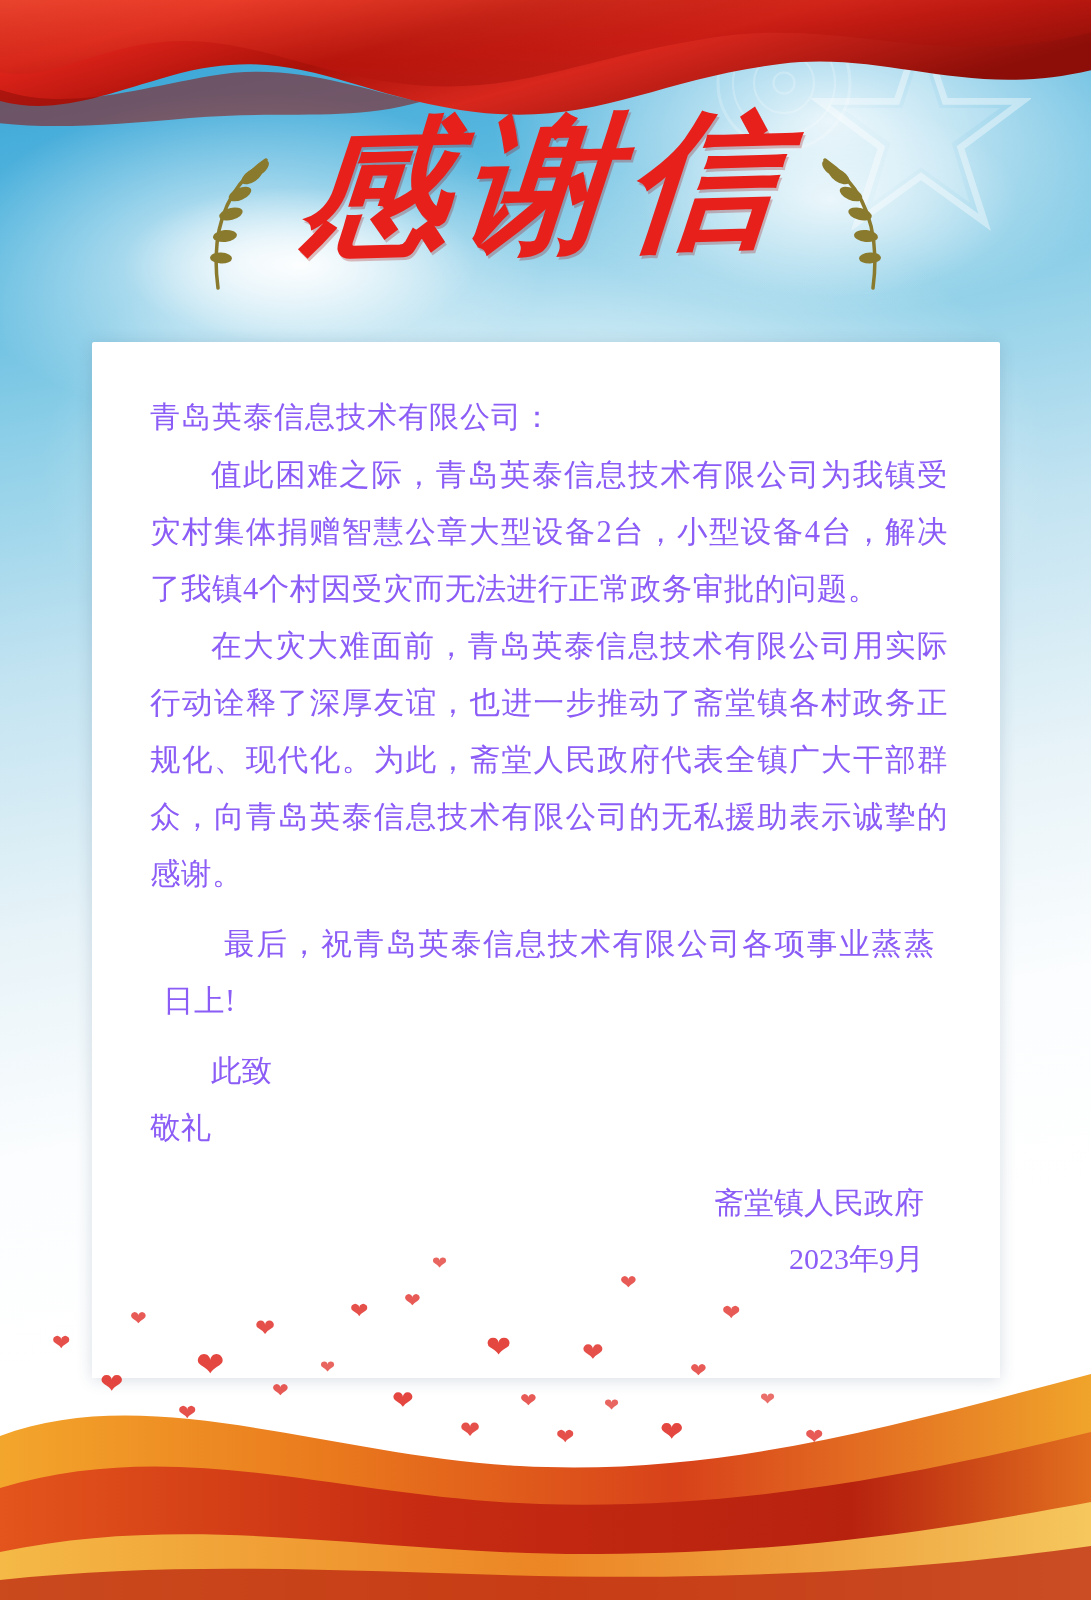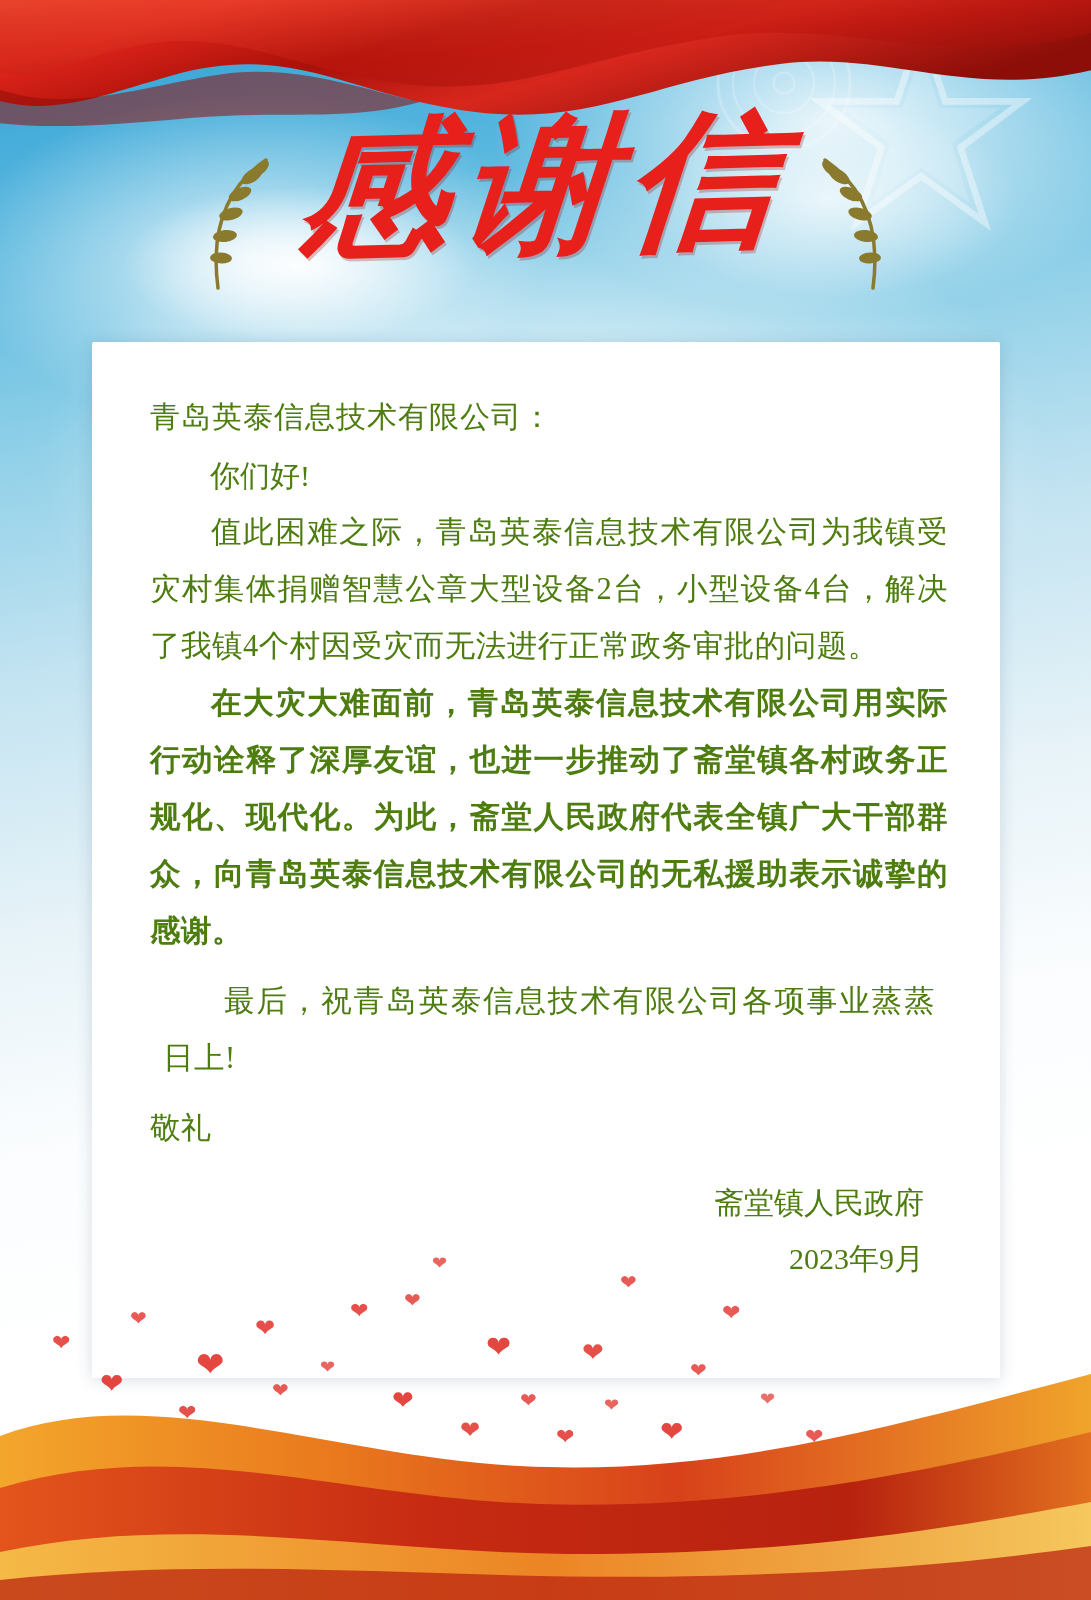--- a/index.html
+++ b/index.html
@@ -104,21 +104,21 @@
     width: 908px;
     height: 1036px;
     background: #ffffff;
     box-shadow: 0 2px 16px rgba(40,70,110,0.18);
     border-radius: 2px 2px 0 0;
   }
   .letter-inner {
     padding: 46px 52px 0 58px;
     font-size: 30.5px;
     line-height: 57px;
-    color: #4d7c0f;
+    color: #8b5cf6;
     font-family: "Liberation Serif", "DejaVu Serif", serif;
   }
   .salutation {
     font-size: 30px;
     letter-spacing: 1px;
     margin-bottom: 2px;
   }
   .greeting {
     text-indent: 2em;
     font-size: 30px;
@@ -242,24 +242,24 @@
           <ellipse cx="59" cy="108" rx="11" ry="5.5" transform="rotate(-2 59 108)"></ellipse>
           <ellipse cx="18" cy="18" rx="9" ry="4.5" transform="rotate(48 18 18)"></ellipse>
         </g>
       </svg>
     </div>
   </div>
 
   <div class="letter">
     <div class="letter-inner">
       <div class="salutation">青岛英泰信息技术有限公司：</div>
-      <div class="greeting">你们好!</div>
       <p class="para" style="margin:0;">值此困难之际，青岛英泰信息技术有限公司为我镇受灾村集体捐赠智慧公章大型设备2台，小型设备4台，解决了我镇4个村因受灾而无法进行正常政务审批的问题。</p>
-      <p class="para" style="margin:0;font-weight:bold;">在大灾大难面前，青岛英泰信息技术有限公司用实际行动诠释了深厚友谊，也进一步推动了斋堂镇各村政务正规化、现代化。为此，斋堂人民政府代表全镇广大干部群众，向青岛英泰信息技术有限公司的无私援助表示诚挚的感谢。</p>
+      <p class="para" style="margin:0;">在大灾大难面前，青岛英泰信息技术有限公司用实际行动诠释了深厚友谊，也进一步推动了斋堂镇各村政务正规化、现代化。为此，斋堂人民政府代表全镇广大干部群众，向青岛英泰信息技术有限公司的无私援助表示诚挚的感谢。</p>
       <p class="para" style="margin:13px;">最后，祝青岛英泰信息技术有限公司各项事业蒸蒸日上!</p>
+      <div class="closing-1">此致</div>
       <div class="closing-2">敬礼</div>
       <div class="sign-block">
         <div>斋堂镇人民政府</div>
         <div>2023年9月</div>
       </div>
     </div>
   </div>
 
   <div class="hearts">
     <span class="heart" style="left:52px; top:92px; font-size:22px; opacity:.85;">❤</span>

